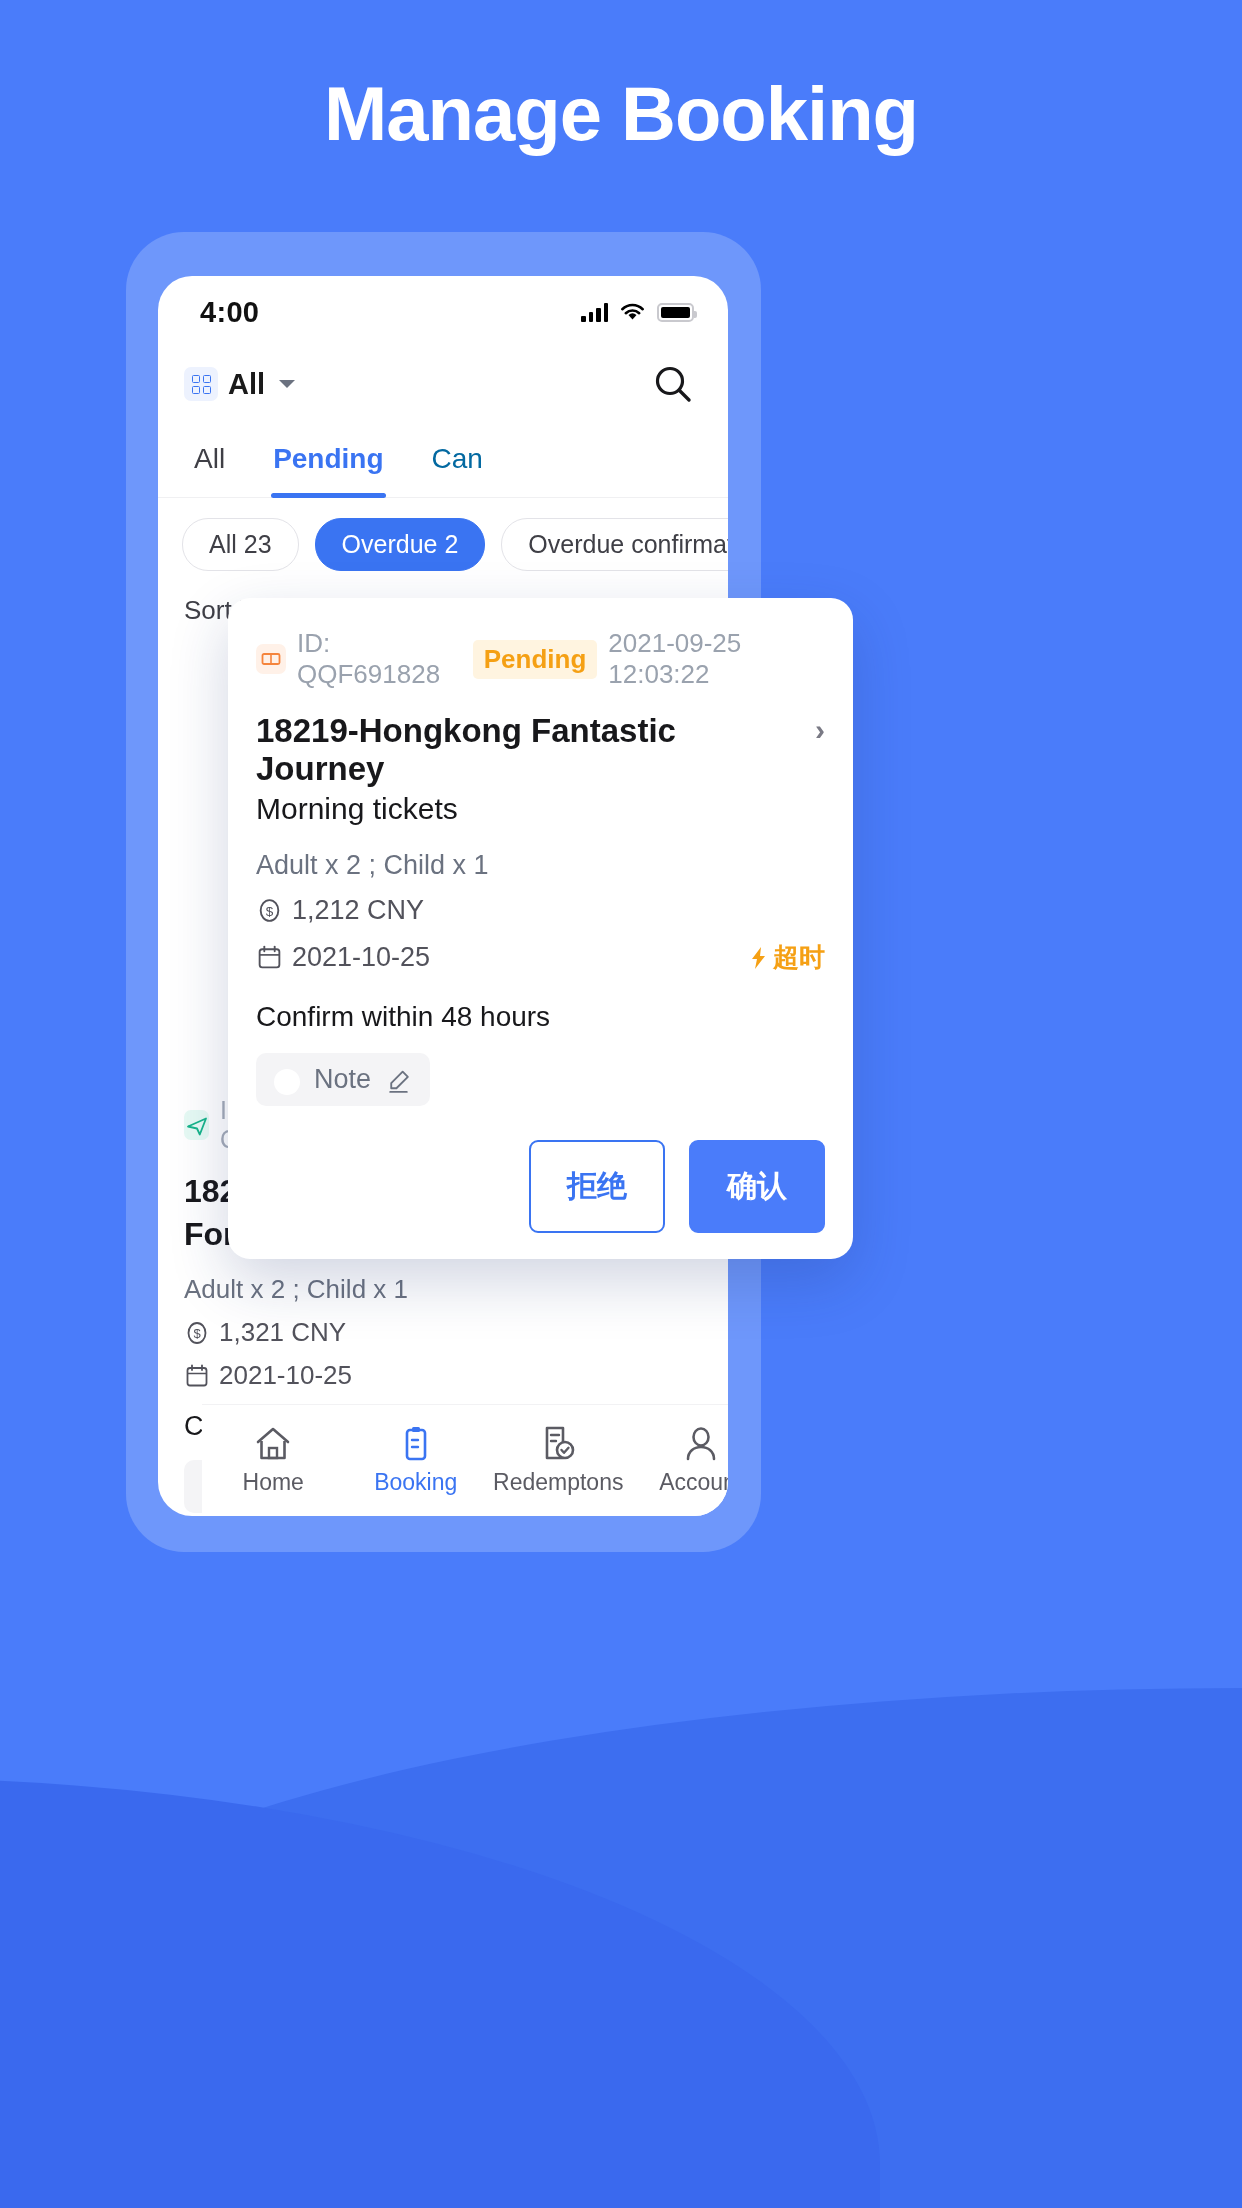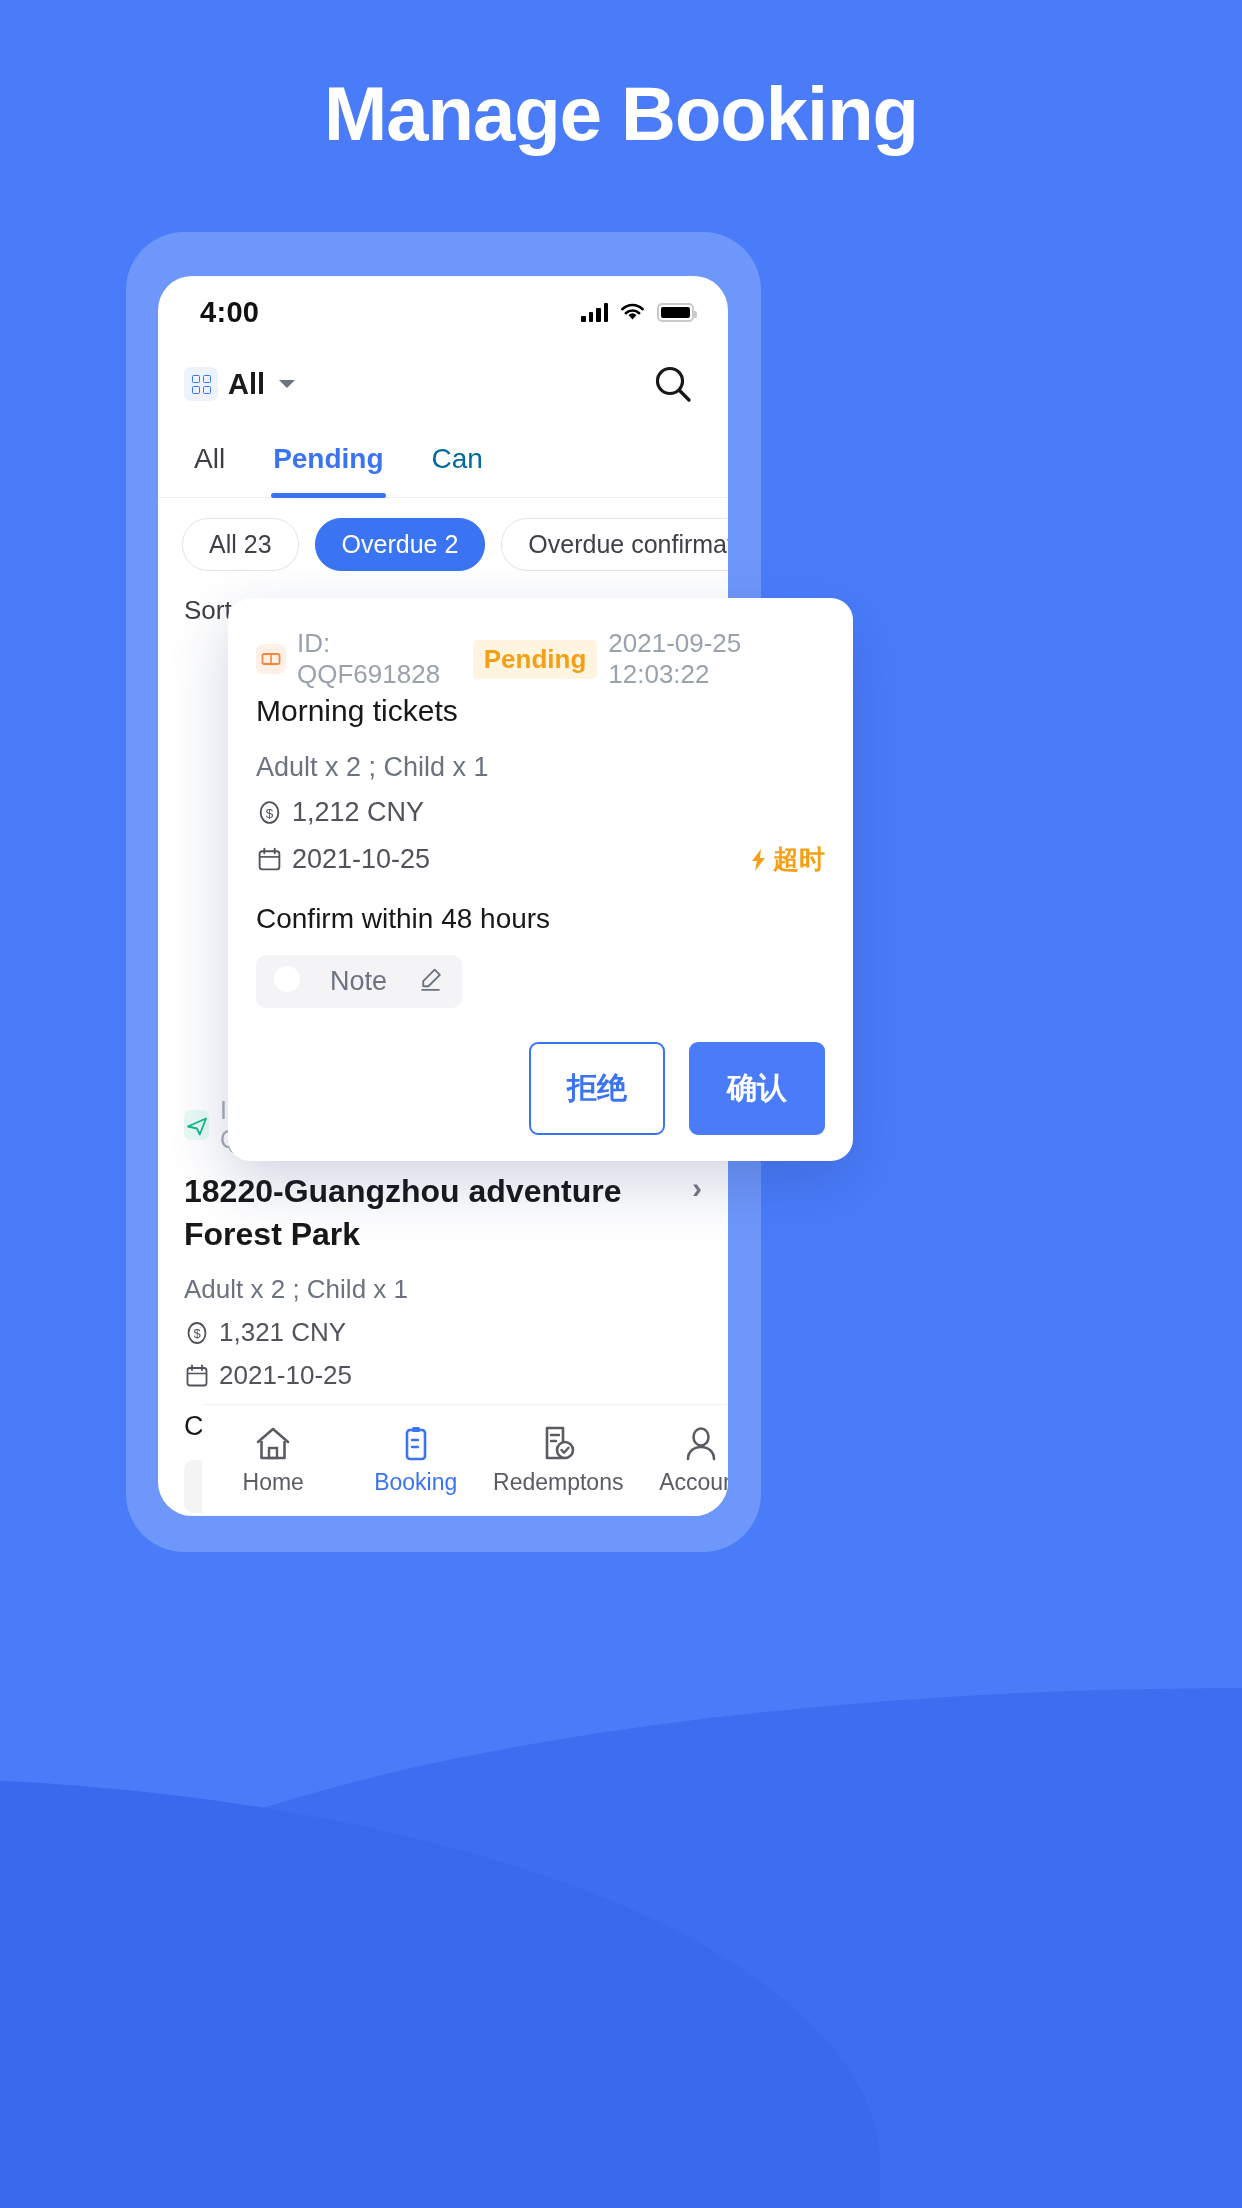--- a/index.html
+++ b/index.html
@@ -126,21 +126,21 @@
     display:flex;align-items:center;justify-content:center;}
   .ttl{font-size:32px;font-weight:bold;color:#18181B;line-height:1.35;margin-top:16px;
     display:flex;align-items:flex-start;gap:10px;}
   .ttl span.t{flex:1;}
   .chev{color:#7A7A85;font-size:30px;line-height:1.2;flex:none;}
   .sub{font-size:29px;color:#18181B;margin-top:2px;}
   .pax{font-size:26px;color:#6B7280;margin-top:18px;}
   .priceline{display:flex;align-items:center;gap:9px;margin-top:12px;font-size:26px;color:#52525B;}
   .dateline{display:flex;align-items:center;gap:9px;margin-top:12px;font-size:26px;color:#52525B;}
   .confirm-txt{font-size:27px;color:#18181B;margin-top:20px;}
-  .note-chip{display:inline-flex;align-items:flex-start;gap:30px;background:#F4F4F6;
+  .note-chip{display:inline-flex;align-items:flex-end;gap:14px;background:#F4F4F6;
     border-radius:10px;padding:11px 18px;margin-top:20px;font-size:27px;color:#6B7280;}
   .note-dot{width:26px;height:26px;border-radius:50%;background:#fff;flex:none;}
   .note-dot.orange{background:#F5A014;}
   .warn-chip{display:flex;align-items:center;gap:16px;background:#F4F4F6;border-radius:10px;
     padding:12px 18px;margin-top:18px;font-size:25px;color:#6B7280;}
   .warn-chip .txt{flex:1;white-space:nowrap;overflow:hidden;text-overflow:ellipsis;}
 
   
   .bottomnav{position:absolute;left:0;bottom:0;width:570px;height:112px;background:#fff;
     display:flex;align-items:center;border-top:1px solid #F2F2F4;margin-left:44px;}
@@ -349,20 +349,24 @@
       <svg width="22" height="22" viewBox="0 0 22 22">
         <rect x="2.5" y="6" width="17" height="10" rx="1.5" stroke="#F5843C" stroke-width="1.8" fill="none"></rect>
         <line x1="11" y1="6" x2="11" y2="16" stroke="#F5843C" stroke-width="1.6"></line>
       </svg>
     </span>
     <span class="m-id">ID: QQF691828</span>
     <span class="m-badge">Pending</span>
     <span class="m-date">2021-09-25 12:03:22</span>
   </div>
 
+  <div class="m-title">
+    <span style="flex:1">18219-Hongkong Fantastic Journey</span>
+    <span class="chev">›</span>
+  </div>
   <div class="m-sub">Morning tickets</div>
 
   <div class="m-pax">Adult x 2 ; Child x 1</div>
 
   <div class="m-price">
     <svg width="27" height="27" viewBox="0 0 26 26">
       <ellipse cx="13" cy="13" rx="8.5" ry="10" stroke="#52525B" stroke-width="1.8" fill="none"></ellipse>
       <text x="13" y="18" font-size="13" text-anchor="middle" fill="#52525B" font-family="Liberation Sans">$</text>
     </svg>
     <span>1,212 CNY</span>

